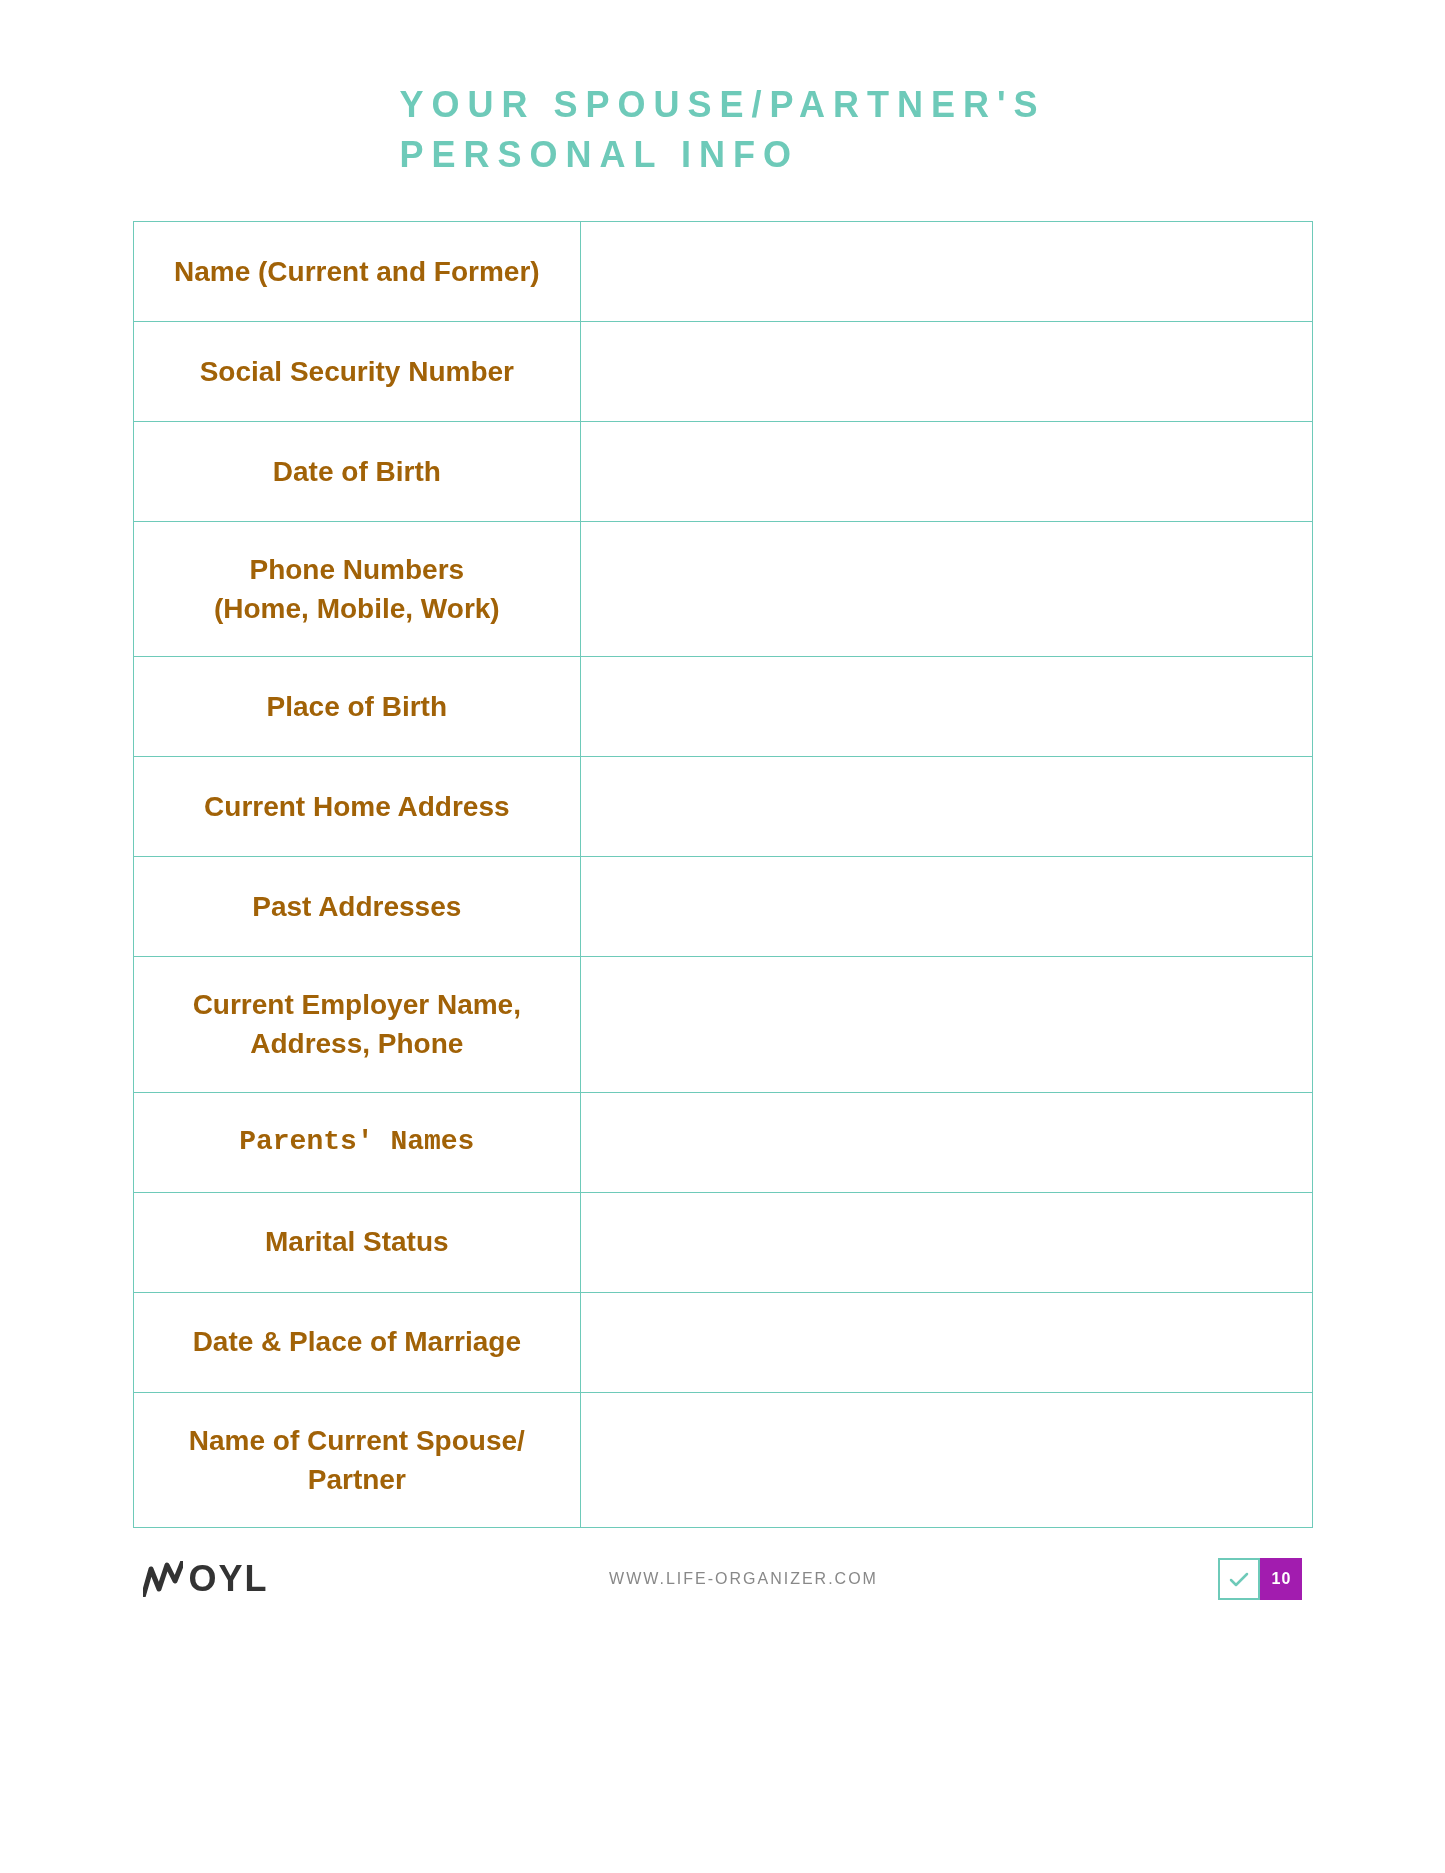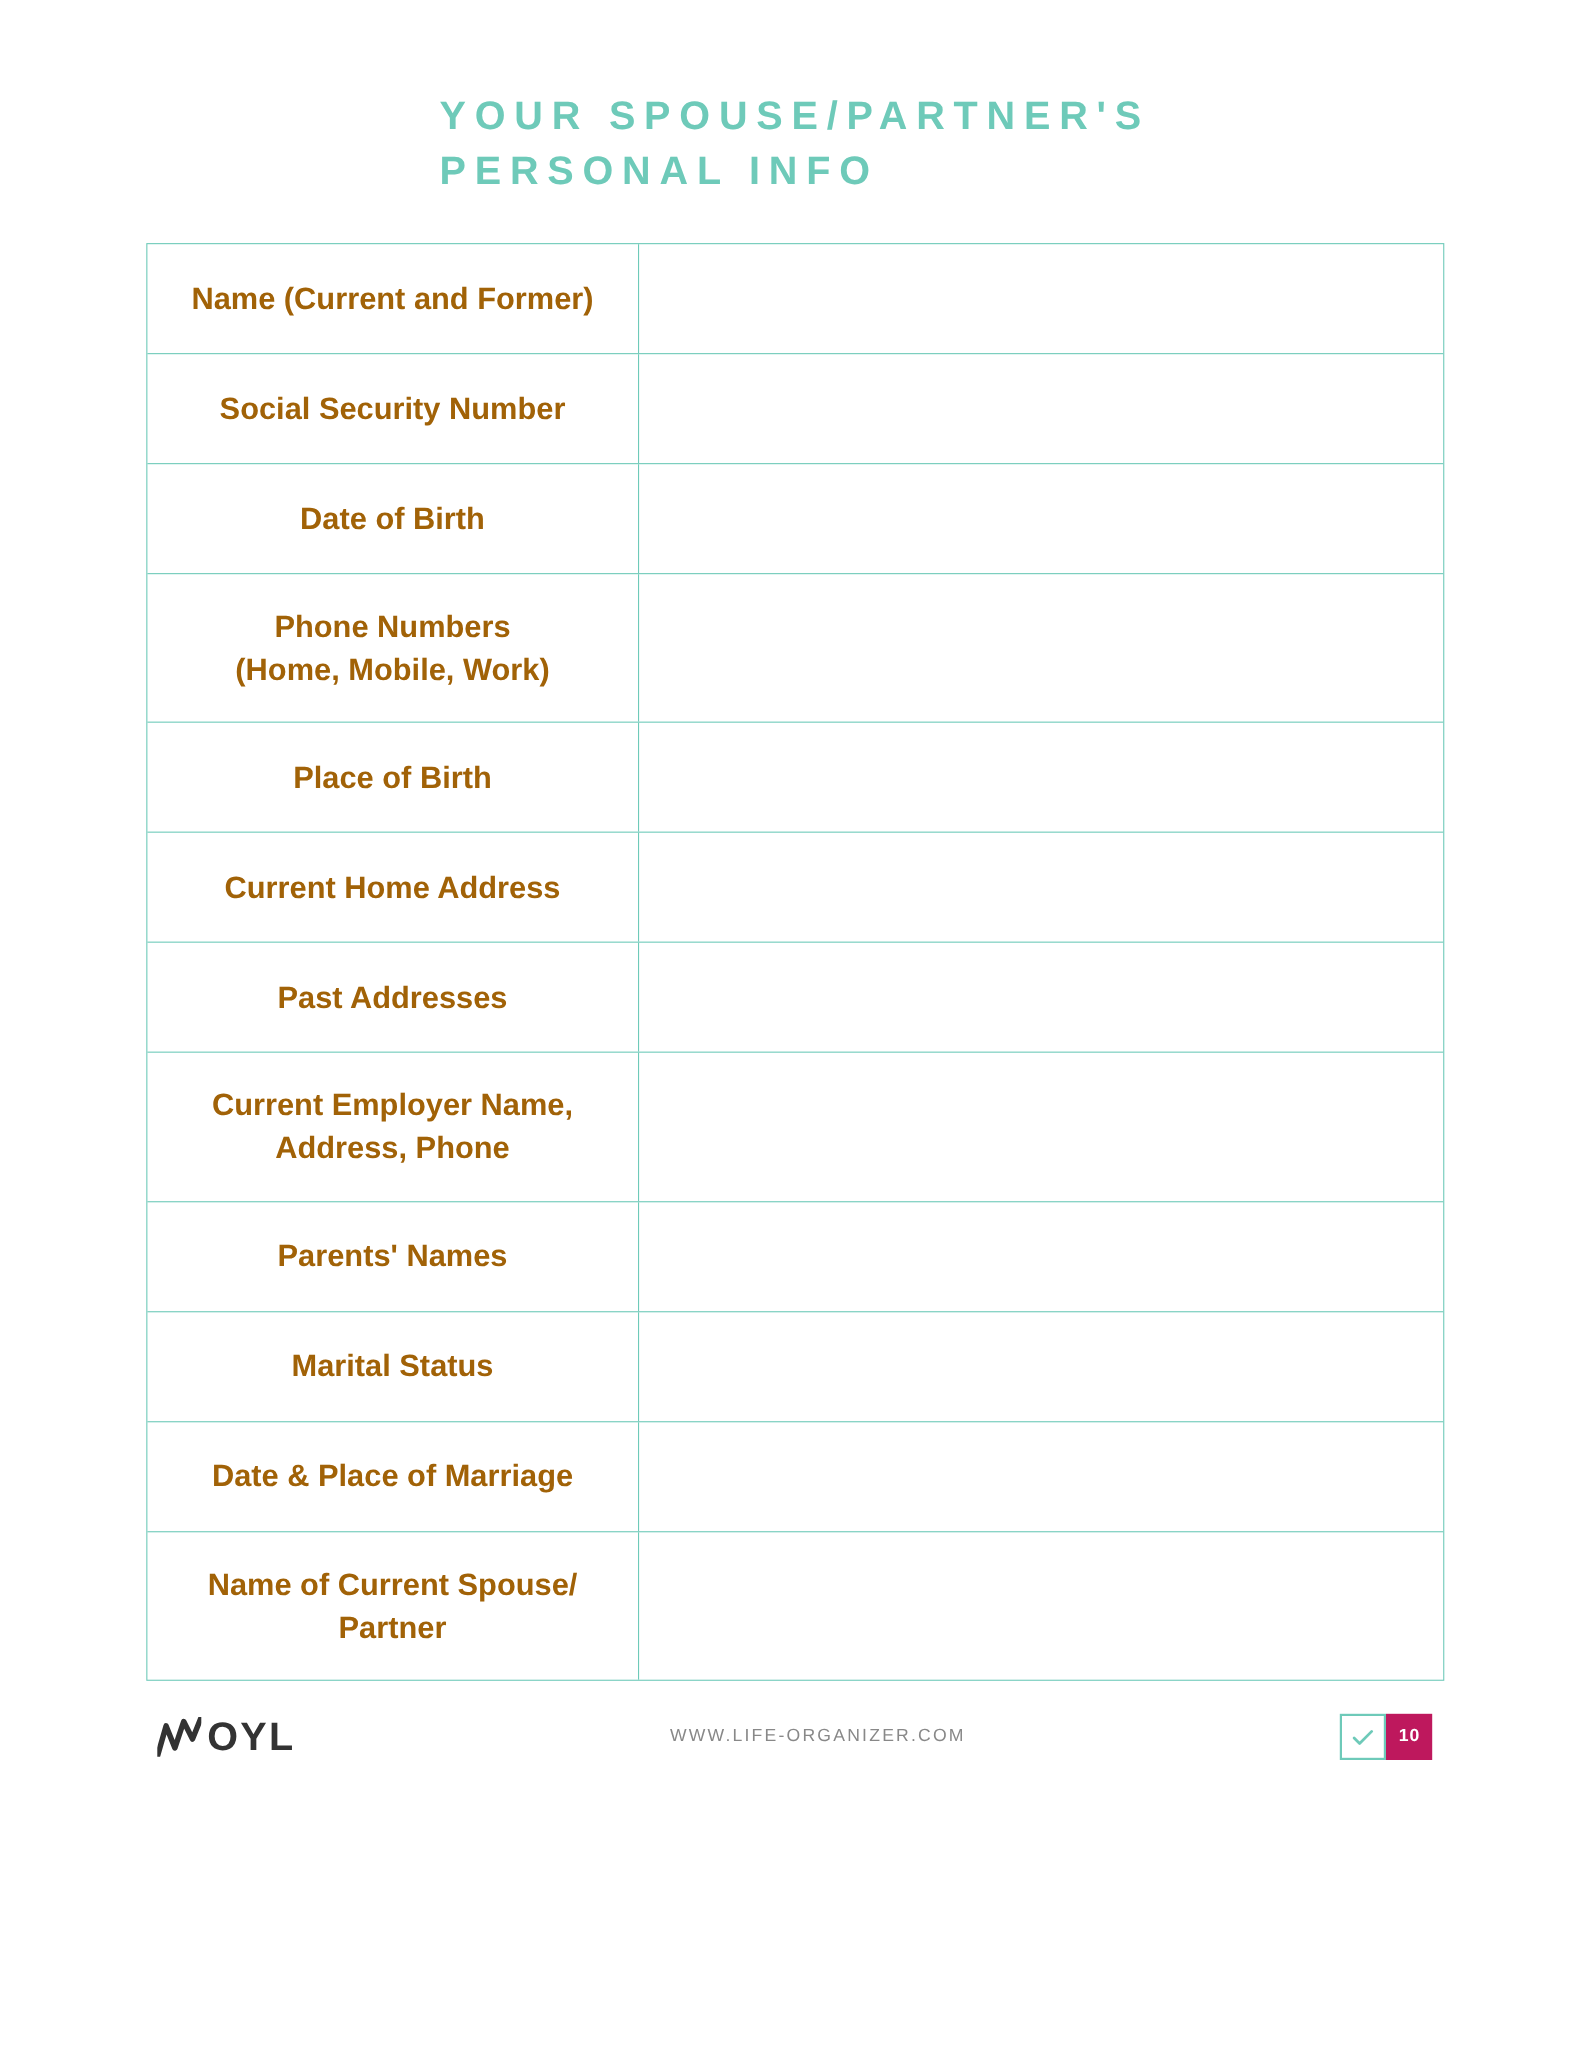--- a/index.html
+++ b/index.html
@@ -150,21 +150,21 @@
     }
 
     .checkmark-svg {
       width: 24px;
       height: 24px;
     }
 
     .page-num-box {
       width: 42px;
       height: 42px;
-      background: #be185d;
+      background: #a21caf;
       display: flex;
       align-items: center;
       justify-content: center;
     }
 
     .page-num-text {
       font-family: 'Arial', sans-serif;
       font-size: 16px;
       font-weight: bold;
       color: #ffffff;
@@ -229,21 +229,21 @@
       </div>
       <div class="table-row">
         <div class="row-category">
           <span class="category-text" style="white-space: pre-line;">Current Employer Name,
 Address, Phone</span>
         </div>
         <div class="row-notes"></div>
       </div>
       <div class="table-row">
         <div class="row-category">
-          <span class="category-text" style="white-space: pre-line;">Parents' Names</span>
+          <span class="category-text" style="white-space: pre-line; font-family: Liberation Mono, monospace;">Parents' Names</span>
         </div>
         <div class="row-notes"></div>
       </div>
       <div class="table-row">
         <div class="row-category">
           <span class="category-text" style="white-space: pre-line;">Marital Status</span>
         </div>
         <div class="row-notes"></div>
       </div>
       <div class="table-row">

